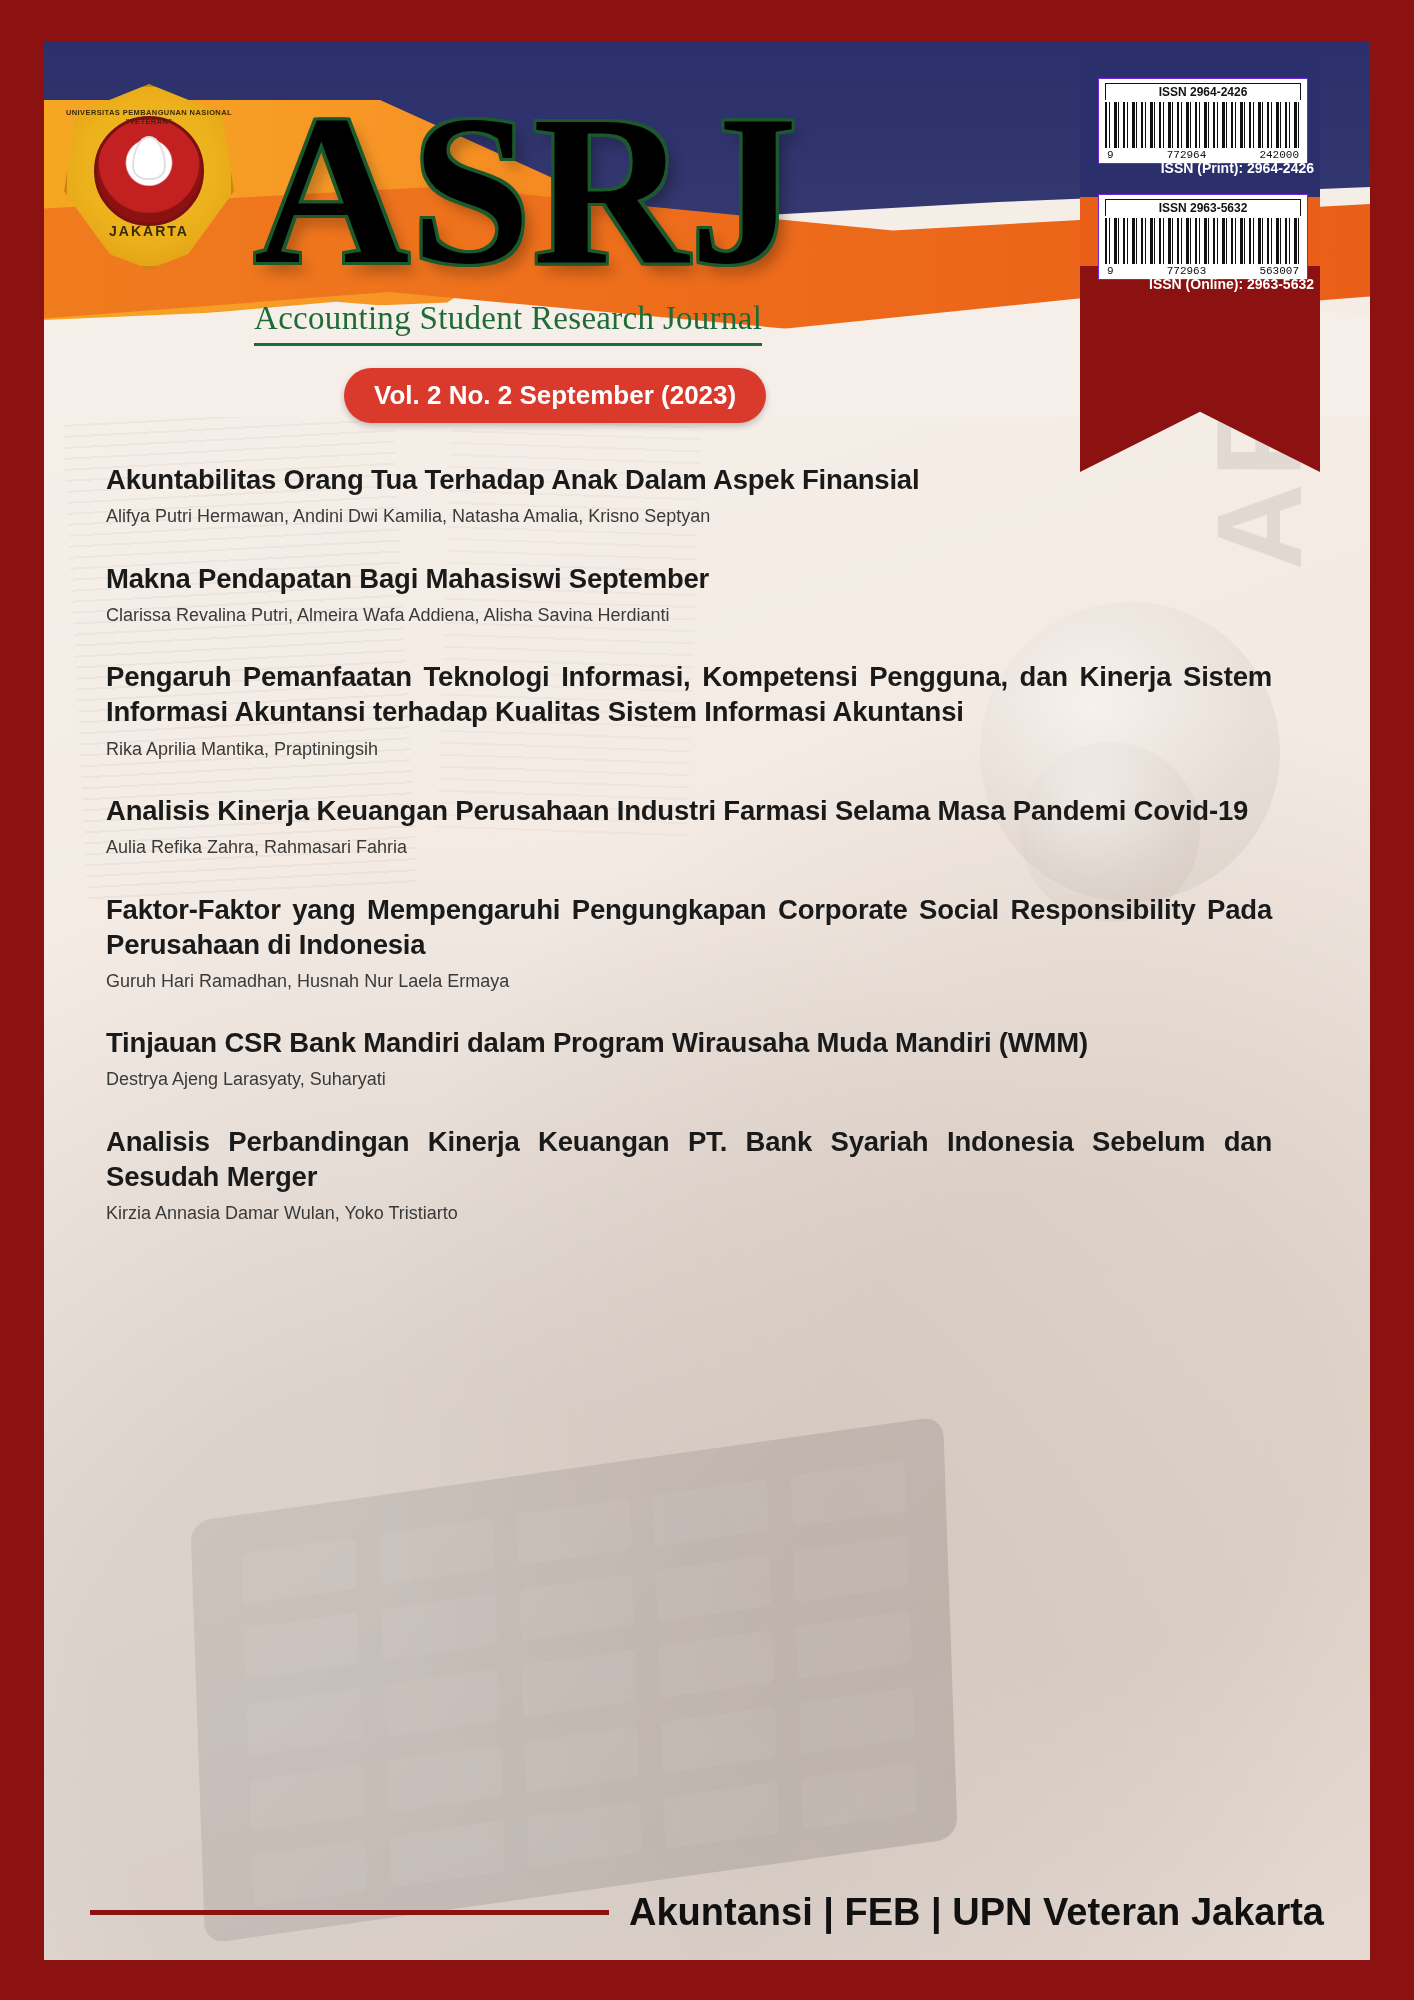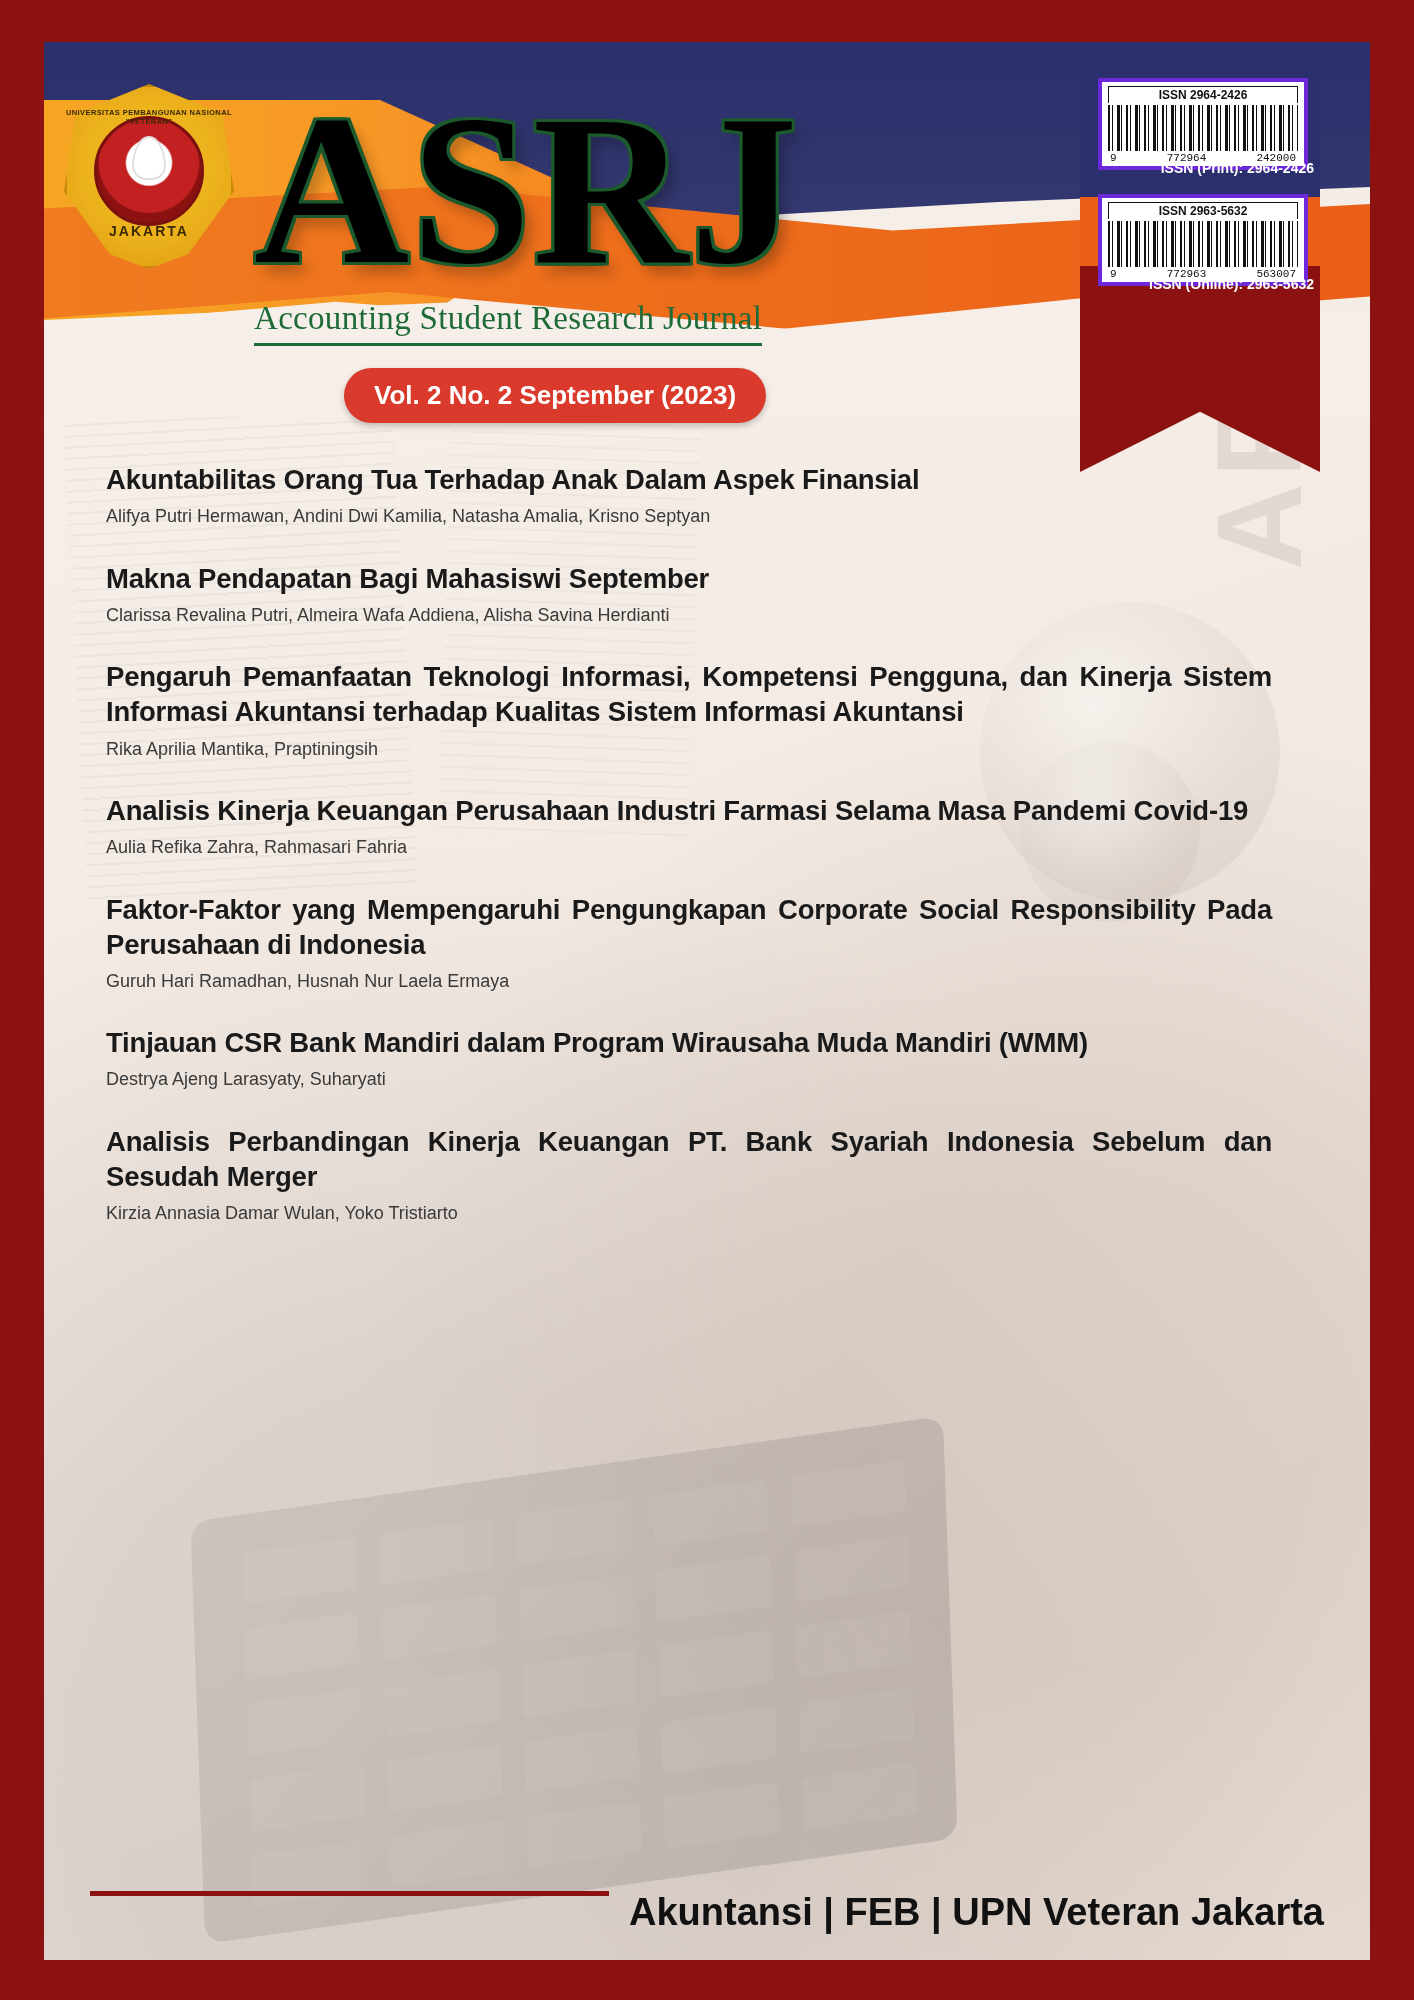--- a/index.html
+++ b/index.html
@@ -184,21 +184,21 @@
   
   .ribbon {
     position: absolute; right: 50px; top: 0;
     width: 240px; height: 430px;
     background: linear-gradient(180deg, #2b2f6b 0%, #2b2f6b 36%, #ea5f18 36%, #ea5f18 52%, #8c1212 52%, #8c1212 100%);
     clip-path: polygon(0 0, 100% 0, 100% 100%, 50% 86%, 0 100%);
   }
   .barcode-box {
     position: absolute;
     background: #fff;
-    border: 4px solid #6d28d9;
+    border: 1px solid #6d28d9;
     padding: 4px 6px 2px 6px;
   }
   .bc1 { right: 62px; top: 36px; width: 210px; }
   .bc2 { right: 62px; top: 152px; width: 210px; }
   .bc-label {
     text-align: center; font-size: 12px; color: #111; font-weight: bold;
     margin-bottom: 2px;
     border: 1px solid #111; border-bottom: none; padding: 1px 0;
   }
   .bc-bars {
@@ -233,21 +233,21 @@
   }
   .art-authors {
     margin-top: 8px;
     font-size: 18px; color: #3a3a3a; font-weight: 400;
     line-height: 1.3;
   }
 
   
   .footer {
     position: absolute; left: 0; right: 0; bottom: 26px;
-    display: flex; align-items: flex-start; gap: 20px;
+    display: flex; align-items: center; gap: 20px;
     padding: 0 46px 0 46px;
     margin-top: 30px;
   }
   .footer-rule {
     flex: 1; height: 5px; background: #8c1212;
   }
   .footer-text {
     font-size: 38px; font-weight: bold; color: #111;
     white-space: nowrap;
   }

